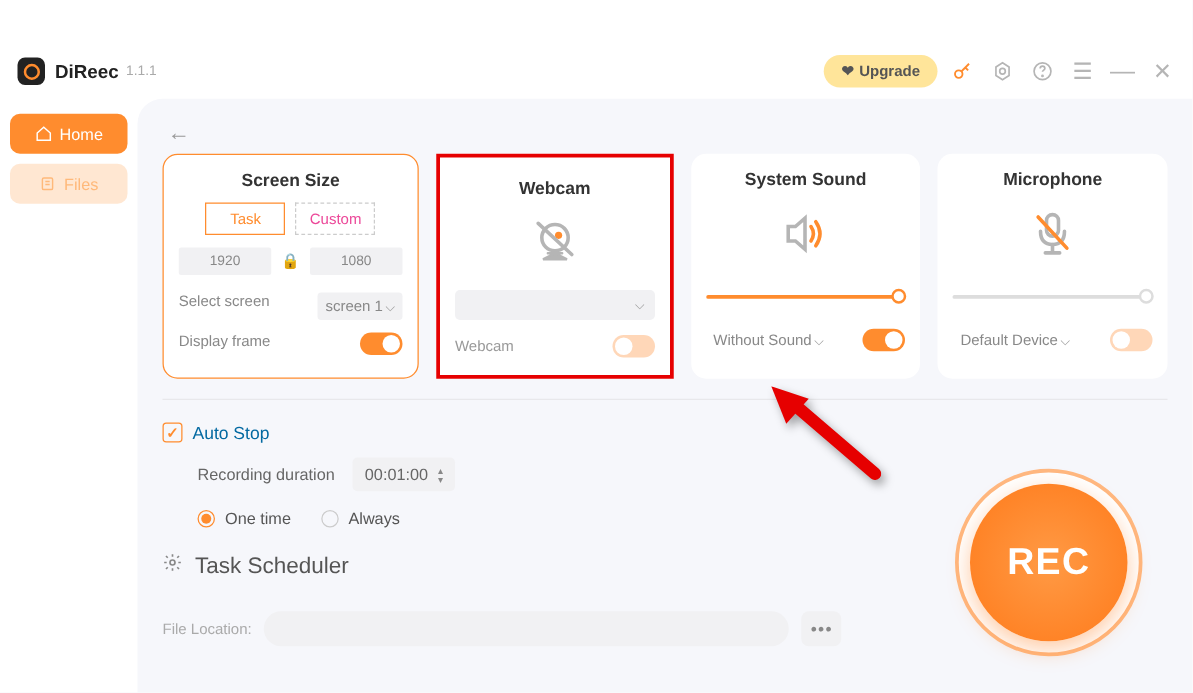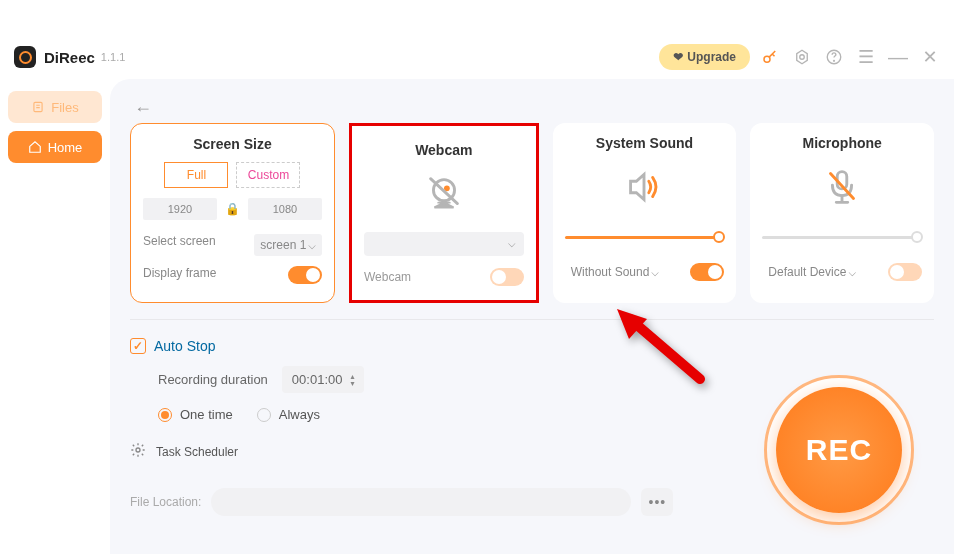--- a/index.html
+++ b/index.html
@@ -90,21 +90,21 @@
     .stepper { display: flex; flex-direction: column; line-height: 7px; font-size: 8px; color: #888;}
     .radio-row { display: flex; align-items: center; gap: 24px; margin-left: 28px; margin-bottom: 20px; }
     .radio { display: flex; align-items: center; gap: 8px; cursor: pointer; }
     .radio .dot { width: 14px; height: 14px; border-radius: 50%; border: 1.5px solid #ccc; position: relative; }
     .radio.sel .dot { border-color: #ff8c2e; }
     .radio.sel .dot::after { content: ""; position: absolute; width: 8px; height: 8px; border-radius: 50%; background: #ff8c2e; top: 2px; left: 2px;}
     .radio .rlabel { font-size: 13px; color: #555; }
 
     .sched-row { display: flex; align-items: center; gap: 10px; margin-bottom: 26px; }
     .gear { color: #888; }
-    .sched-label { font-size: 12px; color: #555; }
+    .sched-label { font-size: 18px; color: #555; }
 
     .file-row { display: flex; align-items: center; gap: 10px; }
     .file-label { font-size: 12px; color: #aaa; }
     .file-field { flex: 0 0 420px; max-width: 420px; background: #f1f1f3; border-radius: 16px; height: 28px; }
     .file-more { background: #f1f1f3; border-radius: 6px; height: 28px; width: 32px; display: flex; align-items: center; justify-content: center; color: #888; letter-spacing: 1px; font-size: 14px; cursor: pointer;}
 
     
     .rec-wrap { position: absolute; right: 40px; bottom: 64px; width: 150px; height: 150px; border-radius: 50%; border: 3px solid #ffb880; display: flex; align-items: center; justify-content: center; cursor: pointer; background: #fff;}
     .rec-inner { width: 126px; height: 126px; border-radius: 50%; background: radial-gradient(circle at 50% 50%, #ff9a45 0%, #ff7a1a 100%); display: flex; align-items: center; justify-content: center; box-shadow: 0 6px 18px rgba(255,122,26,.4);}
     .rec-text { color: #fff; font-size: 30px; font-weight: 800; letter-spacing: 1px;}
@@ -148,48 +148,48 @@
         </svg>
     </div>
     <div class="tb-icon bars">☰</div>
     <div class="tb-icon min">—</div>
     <div class="tb-icon close">✕</div>
   </div>
 </div>
 
 <div class="body">
   <div class="sidebar">
+    <div class="side-btn active">
+      <span class="side-ico">
+        <svg viewBox="0 0 24 24" fill="none" stroke="currentColor" stroke-width="2">
+            <path d="M3 11 L12 3 L21 11 V21 H3 Z"></path>
+          </svg>
+      </span>
+      <span>Home</span>
+    </div>
     <div class="side-btn inactive">
       <span class="side-ico">
         <svg viewBox="0 0 24 24" fill="none" stroke="currentColor" stroke-width="2">
             <rect x="5" y="4" width="14" height="16" rx="2"></rect>
             <path d="M9 9h6M9 13h6"></path>
           </svg>
       </span>
       <span>Files</span>
     </div>
-    <div class="side-btn active">
-      <span class="side-ico">
-        <svg viewBox="0 0 24 24" fill="none" stroke="currentColor" stroke-width="2">
-            <path d="M3 11 L12 3 L21 11 V21 H3 Z"></path>
-          </svg>
-      </span>
-      <span>Home</span>
-    </div>
   </div>
 
   <div class="content">
     <div class="back-arrow">←</div>
 
     <div class="panels">
 
       <div class="panel screen">
         <div class="panel-title">Screen Size</div>
         <div class="ss-modes">
-          <div class="ss-mode active">Full</div>
+          <div class="ss-mode active">Task</div>
           <div class="ss-mode custom">Custom</div>
         </div>
         <div class="ss-dims">
           <div class="ss-dim">1920</div>
           <span class="ss-lock">🔒</span>
           <div class="ss-dim">1080</div>
         </div>
         <div class="ss-row">
           <span class="ss-label">Select screen</span>
           <span class="ss-select"><span>screen 1</span><span class="ss-chev">⌵</span></span>

